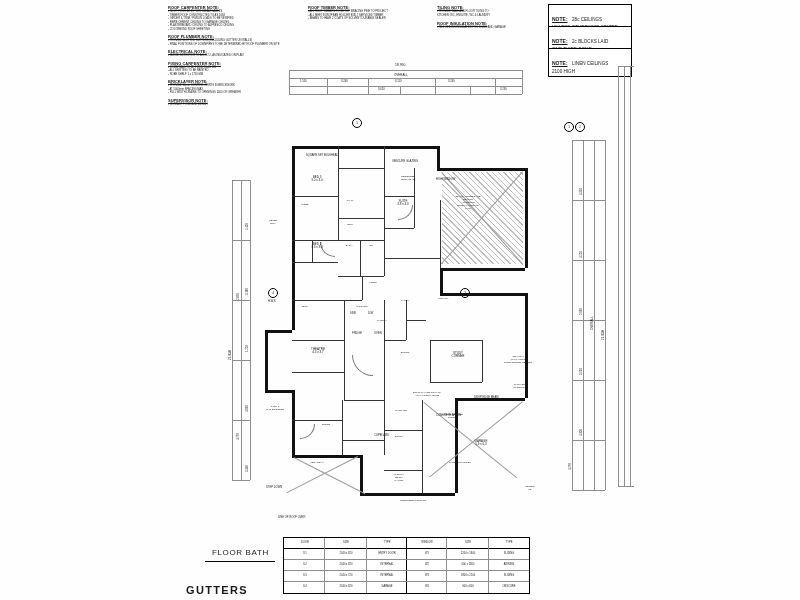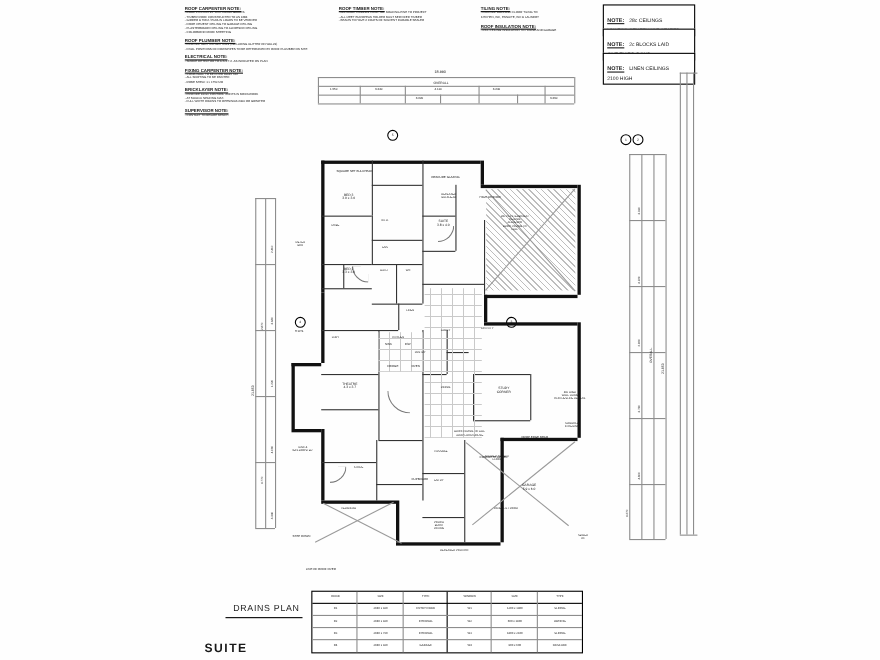--- a/index.html
+++ b/index.html
@@ -364,23 +364,23 @@
     <div class="roomlbl s" style="left:506px;top:384px;width:28px;">MANHOLE
 IN CEILING</div>
     <div class="dimtxt" style="left:374px;top:434px;">CUPBOARD</div>
     <div class="roomlbl s" style="left:500px;top:356px;width:36px;">28c HIGH
 WALL HUNG
 CLOTHESLINE RECESS</div>
     <div class="dimtxt" style="left:278px;top:516px;">LINE OF ROOF OVER</div>
 
   </div>
 
-  <div id="planTitle" style="left:212px;top:548px;">DRAINS PLAN</div>
+  <div id="planTitle" style="left:212px;top:548px;">FLOOR BATH</div>
   <div class="ln hl thick" style="left:205px;top:561px;width:70px;height:1px;"></div>
-  <div id="eureka" style="left:186px;top:584px;">SUITE</div>
+  <div id="eureka" style="left:186px;top:584px;">GUTTERS</div>
 
   <div class="abs" style="left:283px;top:537px;width:245px;height:55px;border:1px solid #000;background:#fff;">
     <div class="ln vl thick" style="left:122px;top:0;height:55px;"></div>
     <div class="ln hl thick" style="left:0;top:10px;width:245px;"></div>
     <div class="ln hl thin" style="left:0;top:21px;width:245px;"></div>
     <div class="ln hl thin" style="left:0;top:32px;width:245px;"></div>
     <div class="ln hl thin" style="left:0;top:43px;width:245px;"></div>
     <div class="ln vl thin" style="left:40px;top:0;height:55px;"></div>
     <div class="ln vl thin" style="left:82px;top:0;height:55px;"></div>
     <div class="ln vl thin" style="left:162px;top:0;height:55px;"></div>

